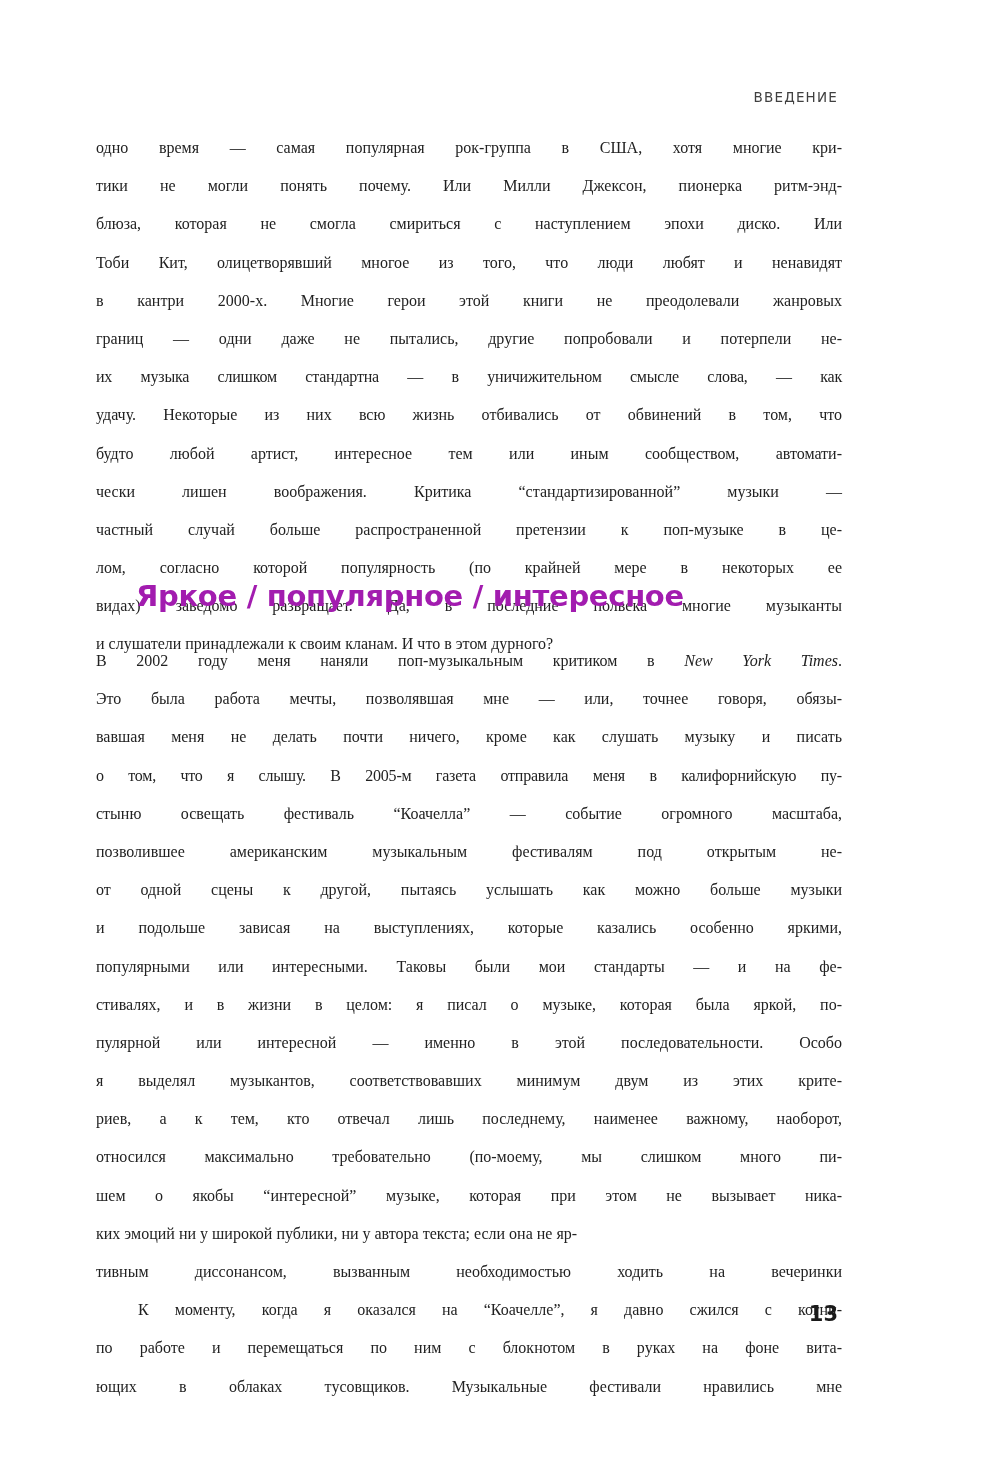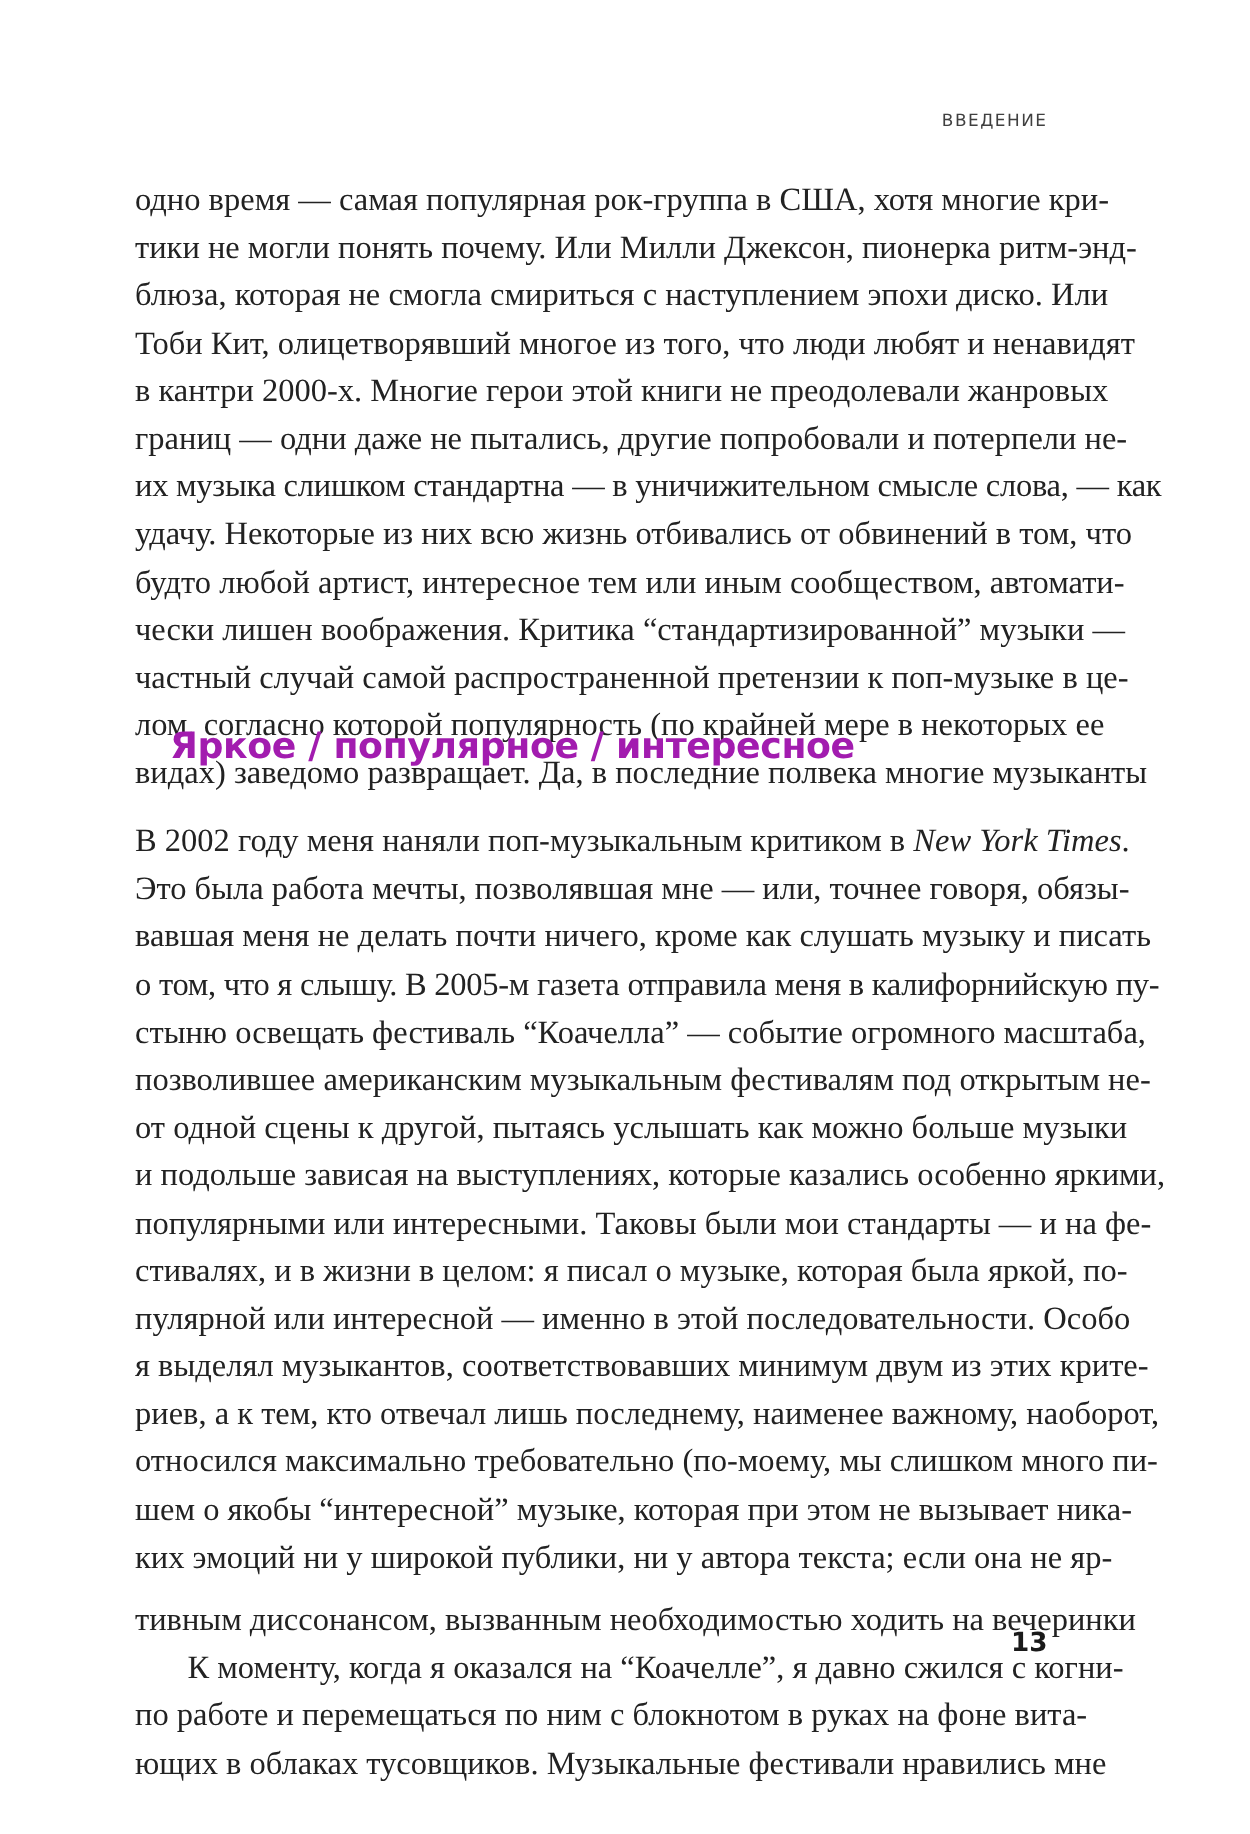--- a/index.html
+++ b/index.html
@@ -23,23 +23,23 @@
       letter-spacing: 1.2px;
       color: #404040;
     }
     .page-body {
       position: absolute;
       left: 96px;
       width: 746px;
       top: 129px;
     }
     .para {
-      margin: 12px;
+      margin: 0;
       font-family: "Liberation Serif", serif;
-      font-size: 26px;
+      font-size: 16px;
       line-height: 38.2px;
       text-align: justify;
       color: #222;
       word-spacing: 0;
     }
     .line {
       display: block;
       text-align: justify;
       text-align-last: justify;
       white-space: nowrap;
@@ -100,23 +100,24 @@
     <span class="line"><span class="inner" style="width: 100%; display: inline-block;">одно время — самая популярная рок-группа в США, хотя многие кри-</span></span>
     <span class="line"><span class="inner" style="width: 100%; display: inline-block;">тики не могли понять почему. Или Милли Джексон, пионерка ритм-энд-</span></span>
     <span class="line"><span class="inner" style="width: 100%; display: inline-block;">блюза, которая не смогла смириться с наступлением эпохи диско. Или</span></span>
     <span class="line"><span class="inner" style="width: 100%; display: inline-block;">Тоби Кит, олицетворявший многое из того, что люди любят и ненавидят</span></span>
     <span class="line"><span class="inner" style="width: 100%; display: inline-block;">в кантри 2000-х. Многие герои этой книги не преодолевали жанровых</span></span>
     <span class="line"><span class="inner" style="width: 100%; display: inline-block;">границ — одни даже не пытались, другие попробовали и потерпели не-</span></span>
     <span class="line"><span class="inner" style="width: 100%; display: inline-block; letter-spacing: -0.2px;">их музыка слишком стандартна — в уничижительном смысле слова, — как</span></span>
     <span class="line"><span class="inner" style="width: 100%; display: inline-block;">удачу. Некоторые из них всю жизнь отбивались от обвинений в том, что</span></span>
     <span class="line"><span class="inner" style="width: 100%; display: inline-block;">будто любой артист, интересное тем или иным сообществом, автомати-</span></span>
     <span class="line"><span class="inner" style="width: 100%; display: inline-block;">чески лишен воображения. Критика “стандартизированной” музыки —</span></span>
-    <span class="line"><span class="inner" style="width: 100%; display: inline-block;">частный случай самой распространенной претензии к поп-музыке в це-</span></span>
+    <span class="line"><span class="inner" style="width: 100%; display: inline-block;">частный случай больше распространенной претензии к поп-музыке в це-</span></span>
     <span class="line"><span class="inner" style="width: 100%; display: inline-block;">лом, согласно которой популярность (по крайней мере в некоторых ее</span></span>
     <span class="line"><span class="inner" style="width: 100%; display: inline-block;">видах) заведомо развращает. Да, в последние полвека многие музыканты</span></span>
+    <span class="line last"><span class="inner" style="width: 100%; display: inline-block;">и слушатели принадлежали к своим кланам. И что в этом дурного?</span></span>
   </p>
 </div>
 
 <h2 class="section-heading">Яркое / популярное / интересное</h2>
 
 <div class="para2">
   <p class="para">
     <span class="line"><span class="inner" style="width: 100%; display: inline-block;"><span>В 2002 году меня наняли поп-музыкальным критиком в </span><em>New York Times</em><span>.</span></span></span>
     <span class="line"><span class="inner" style="width: 100%; display: inline-block;">Это была работа мечты, позволявшая мне — или, точнее говоря, обязы-</span></span>
     <span class="line"><span class="inner" style="width: 100%; display: inline-block;">вавшая меня не делать почти ничего, кроме как слушать музыку и писать</span></span>

